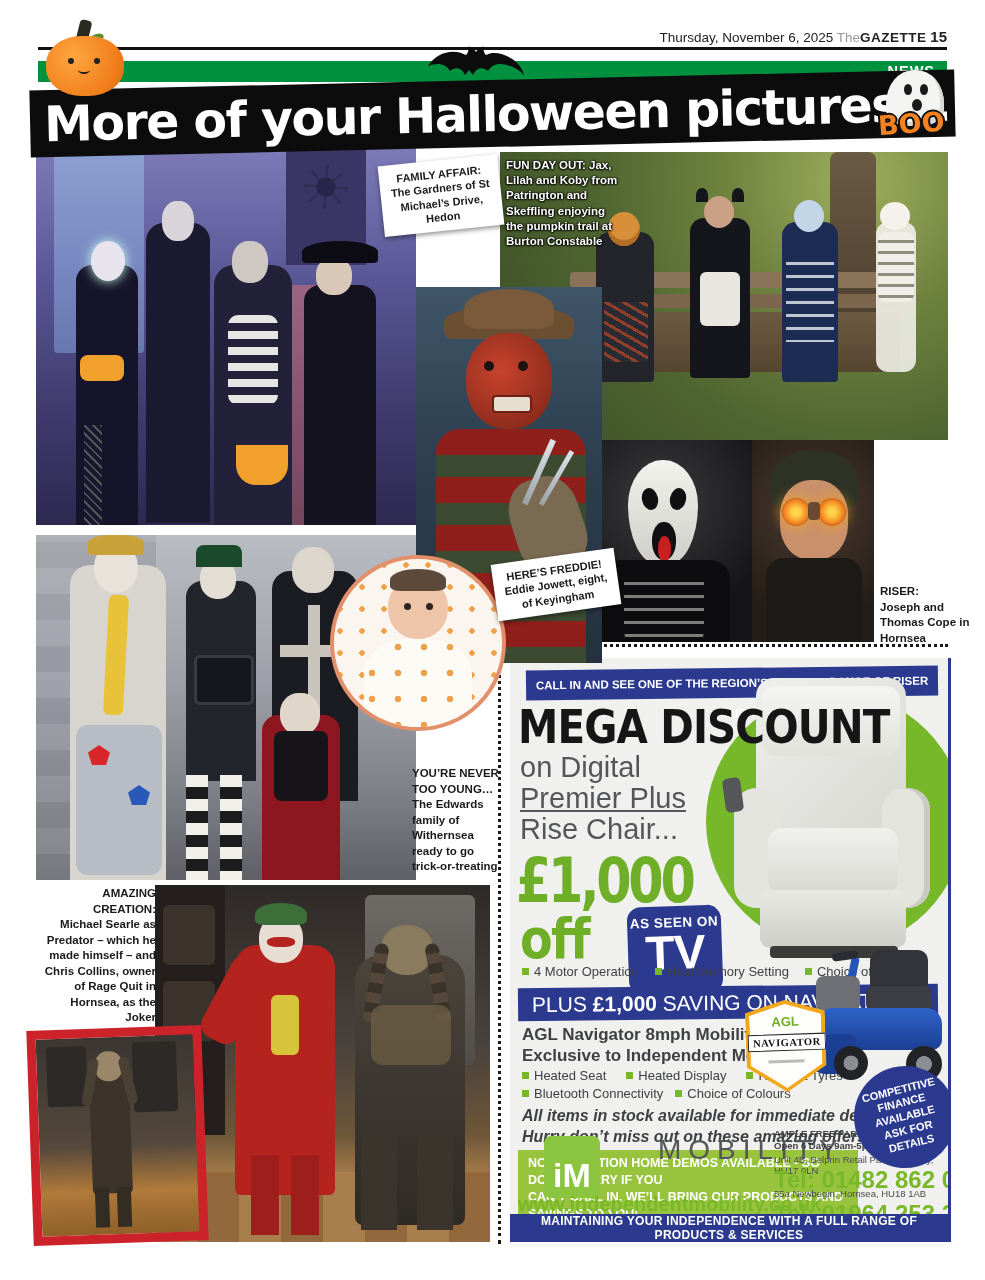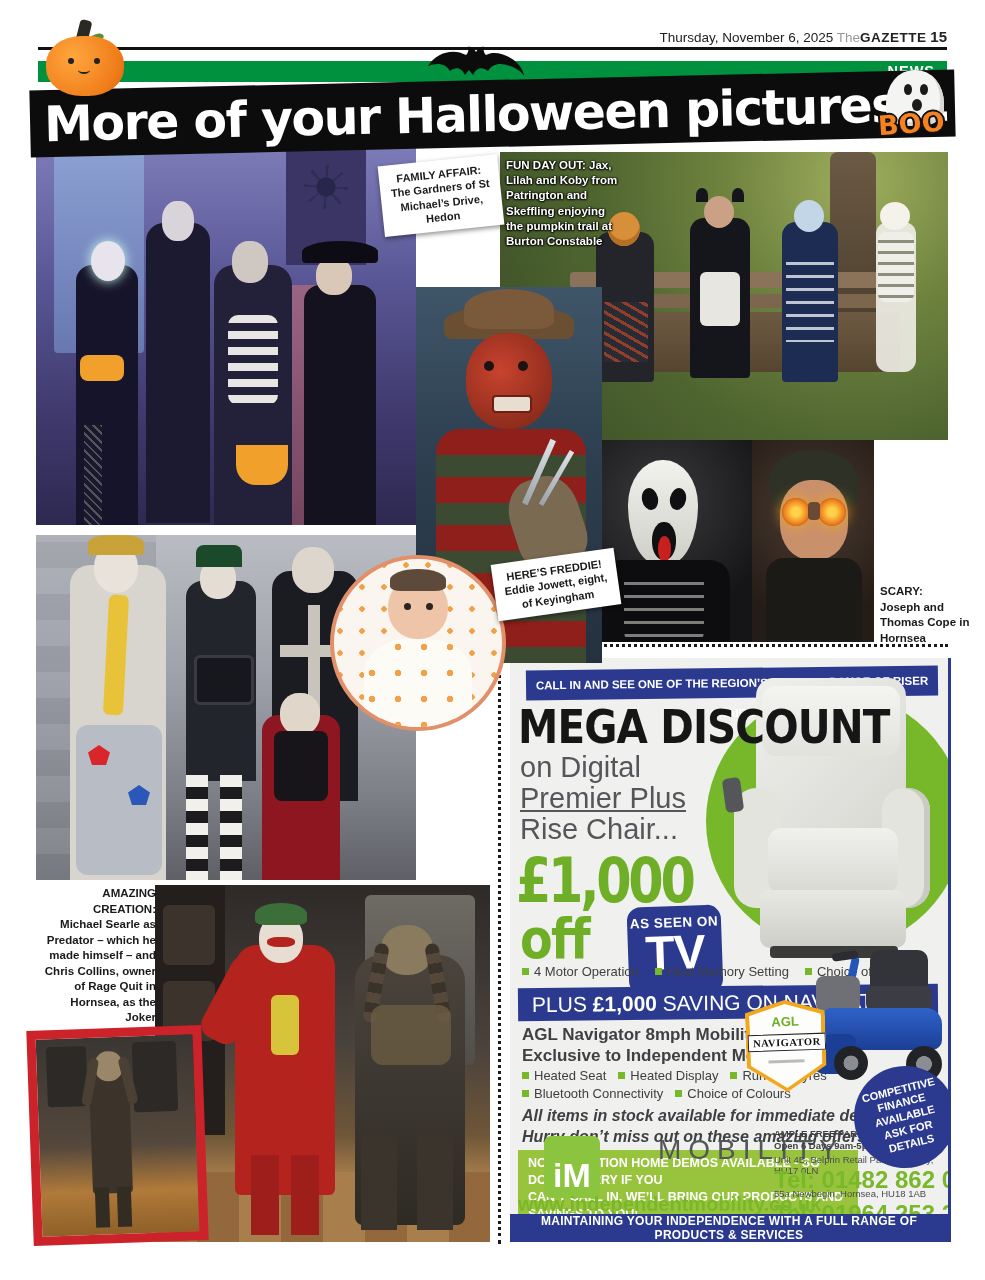--- a/index.html
+++ b/index.html
@@ -196,21 +196,21 @@
   <div class="abs photo" style="left:752px;top:440px;width:122px;height:202px;background:radial-gradient(circle at 50% 35%,#4a3a30,#241c16 75%);">
     <div class="abs" style="left:18px;top:10px;width:88px;height:60px;background:#2e3226;border-radius:50% 50% 20% 20%;"></div>
     <div class="abs" style="left:28px;top:40px;width:68px;height:80px;background:#c9906c;border-radius:44%;"></div>
     <div class="abs" style="left:30px;top:58px;width:28px;height:28px;background:radial-gradient(circle,#ffd24a 20%,#f07f1e 60%,#5a2c10 100%);border-radius:50%;box-shadow:0 0 14px #f5a623;"></div>
     <div class="abs" style="left:66px;top:58px;width:28px;height:28px;background:radial-gradient(circle,#ffd24a 20%,#f07f1e 60%,#5a2c10 100%);border-radius:50%;box-shadow:0 0 14px #f5a623;"></div>
     <div class="abs" style="left:56px;top:62px;width:12px;height:18px;background:#6a4a34;border-radius:4px;"></div>
     <div class="abs" style="left:14px;top:118px;width:96px;height:84px;background:#1c1a16;border-radius:18px 18px 0 0;"></div>
   </div>
 
   <div class="abs cap-plain" style="left:880px;top:584px;width:100px;">
-    <span class="cap-lead">SCARY: </span><br>
+    <span class="cap-lead">RISER: </span><br>
     <span>Joseph and Thomas Cope in Hornsea</span>
   </div>
 
   <div class="abs photo" style="left:36px;top:535px;width:380px;height:345px;background:linear-gradient(180deg,#b9bcc2 0%,#9fa2aa 40%,#7e8088 75%,#5f6066 100%);">
     <div class="abs" style="left:0;top:0;width:120px;height:345px;background:repeating-linear-gradient(0deg,#8e9199 0 26px,#a3a6ae 26px 52px);opacity:.5;"></div>
 
     <div class="abs" style="left:34px;top:30px;width:96px;height:315px;background:#d8d5ce;border-radius:20px 20px 0 0;"></div>
     <div class="abs" style="left:58px;top:8px;width:44px;height:50px;background:#e8e2da;border-radius:48%;"></div>
     <div class="abs" style="left:52px;top:0px;width:56px;height:20px;background:#c9a23a;border-radius:40% 40% 10% 10%;"></div>
     <div class="abs" style="left:70px;top:60px;width:20px;height:120px;background:#e8c33a;border-radius:6px;transform:rotate(3deg);"></div>
@@ -229,20 +229,24 @@
     <div class="abs" style="left:244px;top:110px;width:68px;height:12px;background:#c8c4bc;"></div>
 
     <div class="abs" style="left:226px;top:180px;width:78px;height:165px;background:#8e1620;border-radius:16px 16px 0 0;"></div>
     <div class="abs" style="left:244px;top:158px;width:40px;height:42px;background:#e0d6ca;border-radius:46%;"></div>
     <div class="abs" style="left:238px;top:196px;width:54px;height:70px;background:#17141a;border-radius:8px;"></div>
 
     <div class="abs" style="left:150px;top:240px;width:22px;height:105px;background:repeating-linear-gradient(180deg,#f2f0ea 0 12px,#1c1c1e 12px 24px);"></div>
     <div class="abs" style="left:184px;top:240px;width:22px;height:105px;background:repeating-linear-gradient(180deg,#f2f0ea 0 12px,#1c1c1e 12px 24px);"></div>
   </div>
 
+  <div class="abs cap-plain" style="left:412px;top:766px;width:92px;">
+    <span class="cap-lead">YOU’RE NEVER TOO YOUNG… </span><br>
+    <span>The Edwards family of Withernsea ready to go trick-or-treating</span>
+  </div>
 
   <div class="abs" style="left:330px;top:555px;width:168px;height:168px;border-radius:50%;border:4px solid #e2906a;overflow:hidden;z-index:4;background:radial-gradient(circle at 6px 6px,#f0a24a 2.5px,transparent 3px),#faf6ef;background-size:22px 22px;">
     <div class="abs" style="left:54px;top:18px;width:60px;height:62px;background:#eec5a8;border-radius:48%;"></div>
     <div class="abs" style="left:56px;top:10px;width:56px;height:22px;background:#5d4a3a;border-radius:50% 50% 20% 20%;"></div>
     <div class="abs" style="left:70px;top:44px;width:7px;height:7px;background:#2c2420;border-radius:50%;"></div>
     <div class="abs" style="left:92px;top:44px;width:7px;height:7px;background:#2c2420;border-radius:50%;"></div>
     <div class="abs" style="left:30px;top:80px;width:108px;height:88px;background:radial-gradient(circle at 8px 8px,#f0a24a 3px,transparent 3.6px),#fdfbf6;background-size:26px 26px;border-radius:40% 40% 0 0;"></div>
   </div>
 
   <div class="abs dotted-h" style="left:503px;top:644px;width:445px;"></div>
@@ -347,21 +351,21 @@
       <div class="abs" style="left:6px;top:26px;width:44px;height:36px;background:#6e7076;border-radius:8px;"></div>
       <div class="abs" style="left:10px;top:58px;width:122px;height:42px;background:linear-gradient(180deg,#2e62c8,#1c3f96);border-radius:12px 16px 10px 10px;"></div>
       <div class="abs" style="left:2px;top:84px;width:44px;height:40px;background:#1c3f96;border-radius:50% 20% 30% 30%;"></div>
       <div class="abs" style="left:24px;top:96px;width:34px;height:34px;background:radial-gradient(circle,#8a8d92 30%,#222327 32% 100%);border-radius:50%;"></div>
       <div class="abs" style="left:96px;top:96px;width:36px;height:36px;background:radial-gradient(circle,#8a8d92 30%,#222327 32% 100%);border-radius:50%;"></div>
     </div>
 
     <div class="abs scooter-title" style="left:12px;top:366px;">AGL Navigator 8mph Mobility Scooter</div>
     <div class="abs scooter-title" style="left:12px;top:387px;">Exclusive to Independent Mobility</div>
 
-    <div class="abs featrow" style="left:12px;top:410px;gap:12px;">
+    <div class="abs featrow" style="left:12px;top:410px;gap:20px;">
       <span class="feat">
           <span class="sq"></span>
           <span>Heated Seat</span>
         </span>
       <span class="feat">
           <span class="sq"></span>
           <span>Heated Display</span>
         </span>
       <span class="feat">
           <span class="sq"></span>

